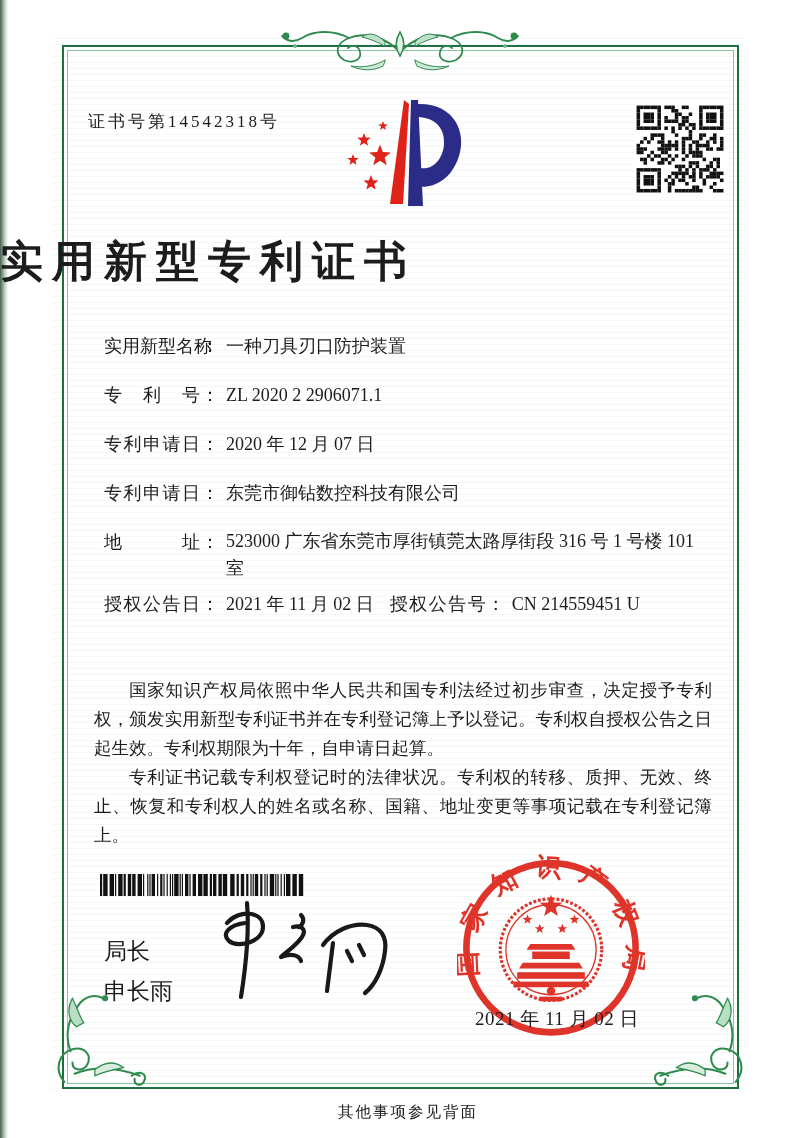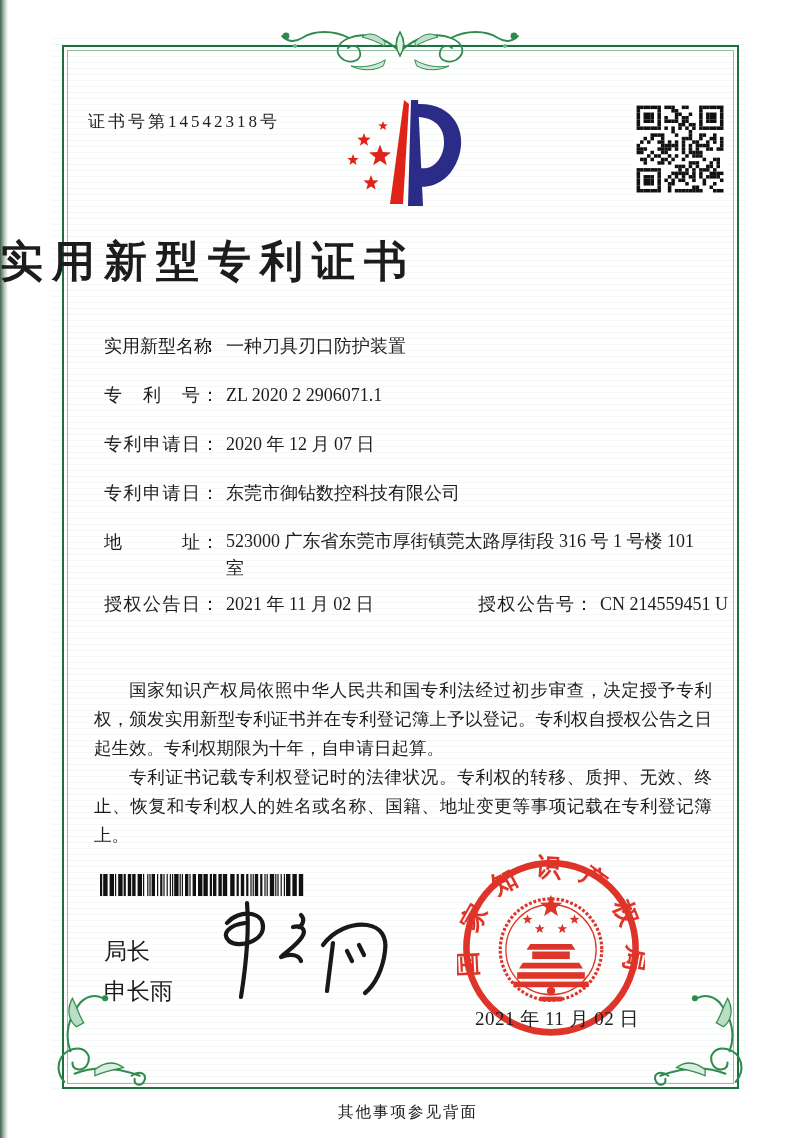--- a/index.html
+++ b/index.html
@@ -27,21 +27,21 @@
   .logo{position:absolute;left:338px;top:94px;width:130px;height:125px;}
   .qr{position:absolute;left:633px;top:102px;width:94px;height:94px;}
   .title{position:absolute;left:0;top:233px;width:100%;text-align:left;
     font-size:43px;font-weight:700;letter-spacing:9px;}
   .fields{position:absolute;left:104px;top:332px;width:624px;font-size:18px;}
   .frow{margin-bottom:21px;line-height:28px;white-space:nowrap;}
   .frow.addr{white-space:normal;margin-bottom:8px;}
   .flabel{display:inline-block;width:96px;text-align:justify;text-align-last:justify;}
   .fcolon{display:inline-block;margin:0 7px 0 1px;}
   .fvalue-wrap{display:inline-block;width:476px;vertical-align:top;line-height:27px;white-space:normal;}
-  .grant{display:flex;justify-content:space-between;}
+  .grant{display:flex;}
   .pair2{margin-left:16px;}
   .body-paras{position:absolute;left:94px;top:676px;width:618px;font-size:17.5px;line-height:29px;text-align:justify;}
   .body-paras p{margin:0;text-indent:2em;}
   .barcode{position:absolute;left:100px;top:874px;width:206px;height:22px;}
   .official{position:absolute;left:104px;top:932px;font-size:23px;line-height:40px;}
   .signature{position:absolute;left:205px;top:893px;width:200px;height:112px;}
   .seal{position:absolute;left:457px;top:850px;width:188px;height:188px;opacity:0.92;}
   .seal-date{position:absolute;left:462px;top:1006px;width:190px;text-align:center;font-size:19px;letter-spacing:0.5px;}
   .page-no{position:absolute;left:0;top:1051px;width:100%;text-align:center;font-size:15px;letter-spacing:1px;}
   .back-note{position:absolute;left:8px;top:1102px;width:100%;text-align:center;font-size:15.5px;letter-spacing:2px;}

